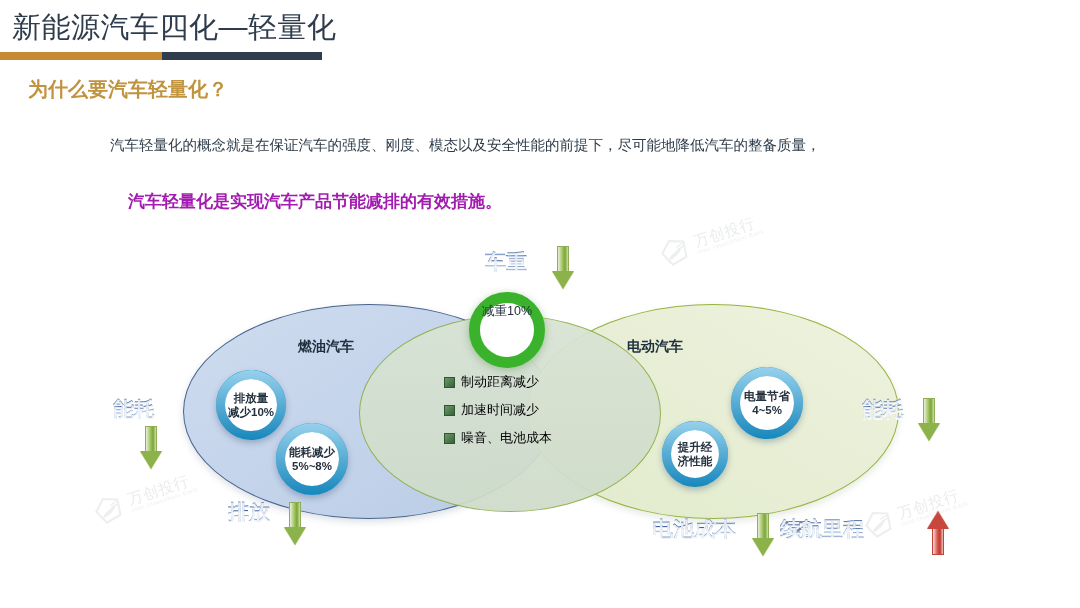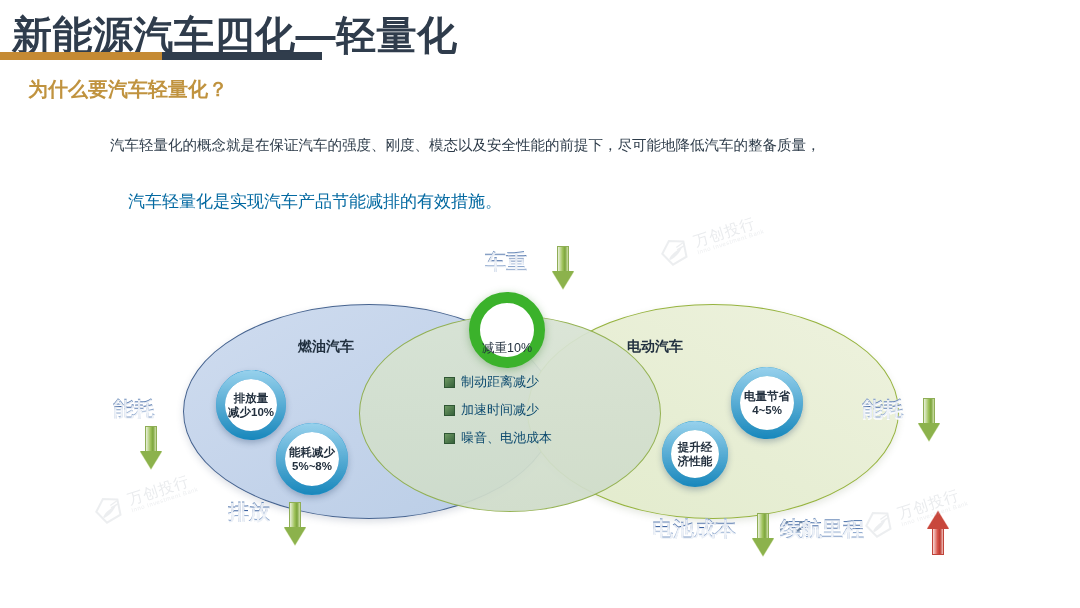--- a/index.html
+++ b/index.html
@@ -14,22 +14,22 @@
     overflow: hidden;
     font-family: "Liberation Sans", "DejaVu Sans", sans-serif;
     color: #1f2c3a;
   }
 
   
   .slide-title {
     position: absolute;
     left: 12px;
     top: 8px;
-    font-size: 40px;
-    font-weight: bold;
+    font-size: 29px;
+    font-weight: normal;
     letter-spacing: 0.5px;
     color: #2f3c4c;
     white-space: nowrap;
   }
   .divider {
     position: absolute;
     left: 0;
     top: 52px;
     height: 8px;
     width: 322px;
@@ -67,22 +67,22 @@
     line-height: 28px;
     color: #2d3b49;
     white-space: nowrap;
     margin-top: 13px;
   }
   .highlight-line {
     position: absolute;
     left: 128px;
     top: 190px;
     font-size: 17px;
-    font-weight: normal;
-    color: #0369a1;
+    font-weight: bold;
+    color: #a21caf;
     white-space: nowrap;
   }
 
   
   .venn-stage {
     position: absolute;
     left: 0;
     top: 230px;
     width: 1080px;
     height: 378px;
@@ -167,21 +167,21 @@
 
   
   .ring-green {
     position: absolute;
     left: 469px; top: 62px;
     width: 76px; height: 76px;
     border-radius: 50%;
     border: 11px solid #3bb22b;
     background: #ffffff;
     display: flex;
-    align-items: flex-end;
+    align-items: flex-start;
     justify-content: center;
     box-sizing: border-box;
     box-shadow: 0 2px 8px rgba(40,120,30,0.35);
   }
   .ring-green span {
     font-size: 12.5px;
     color: #24313f;
     white-space: nowrap;
   }
 
@@ -198,21 +198,21 @@
   }
   .bullet-sq {
     width: 9px; height: 9px;
     background: linear-gradient(135deg,#6f9a63,#35603a);
     border: 1px solid #2f5634;
     margin-right: 6px;
     flex: 0 0 auto;
   }
   .center-list .li span {
     font-size: 13px;
-    color: #0c4a6e;
+    color: #000000;
     white-space: nowrap;
   }
 
   
   .wordart {
     position: absolute;
     font-size: 21px;
     font-weight: bold;
     white-space: nowrap;
     background: linear-gradient(180deg, #7d9cc4 0%, #3e63a0 45%, #9fb6d6 55%, #5d7fb4 100%);

